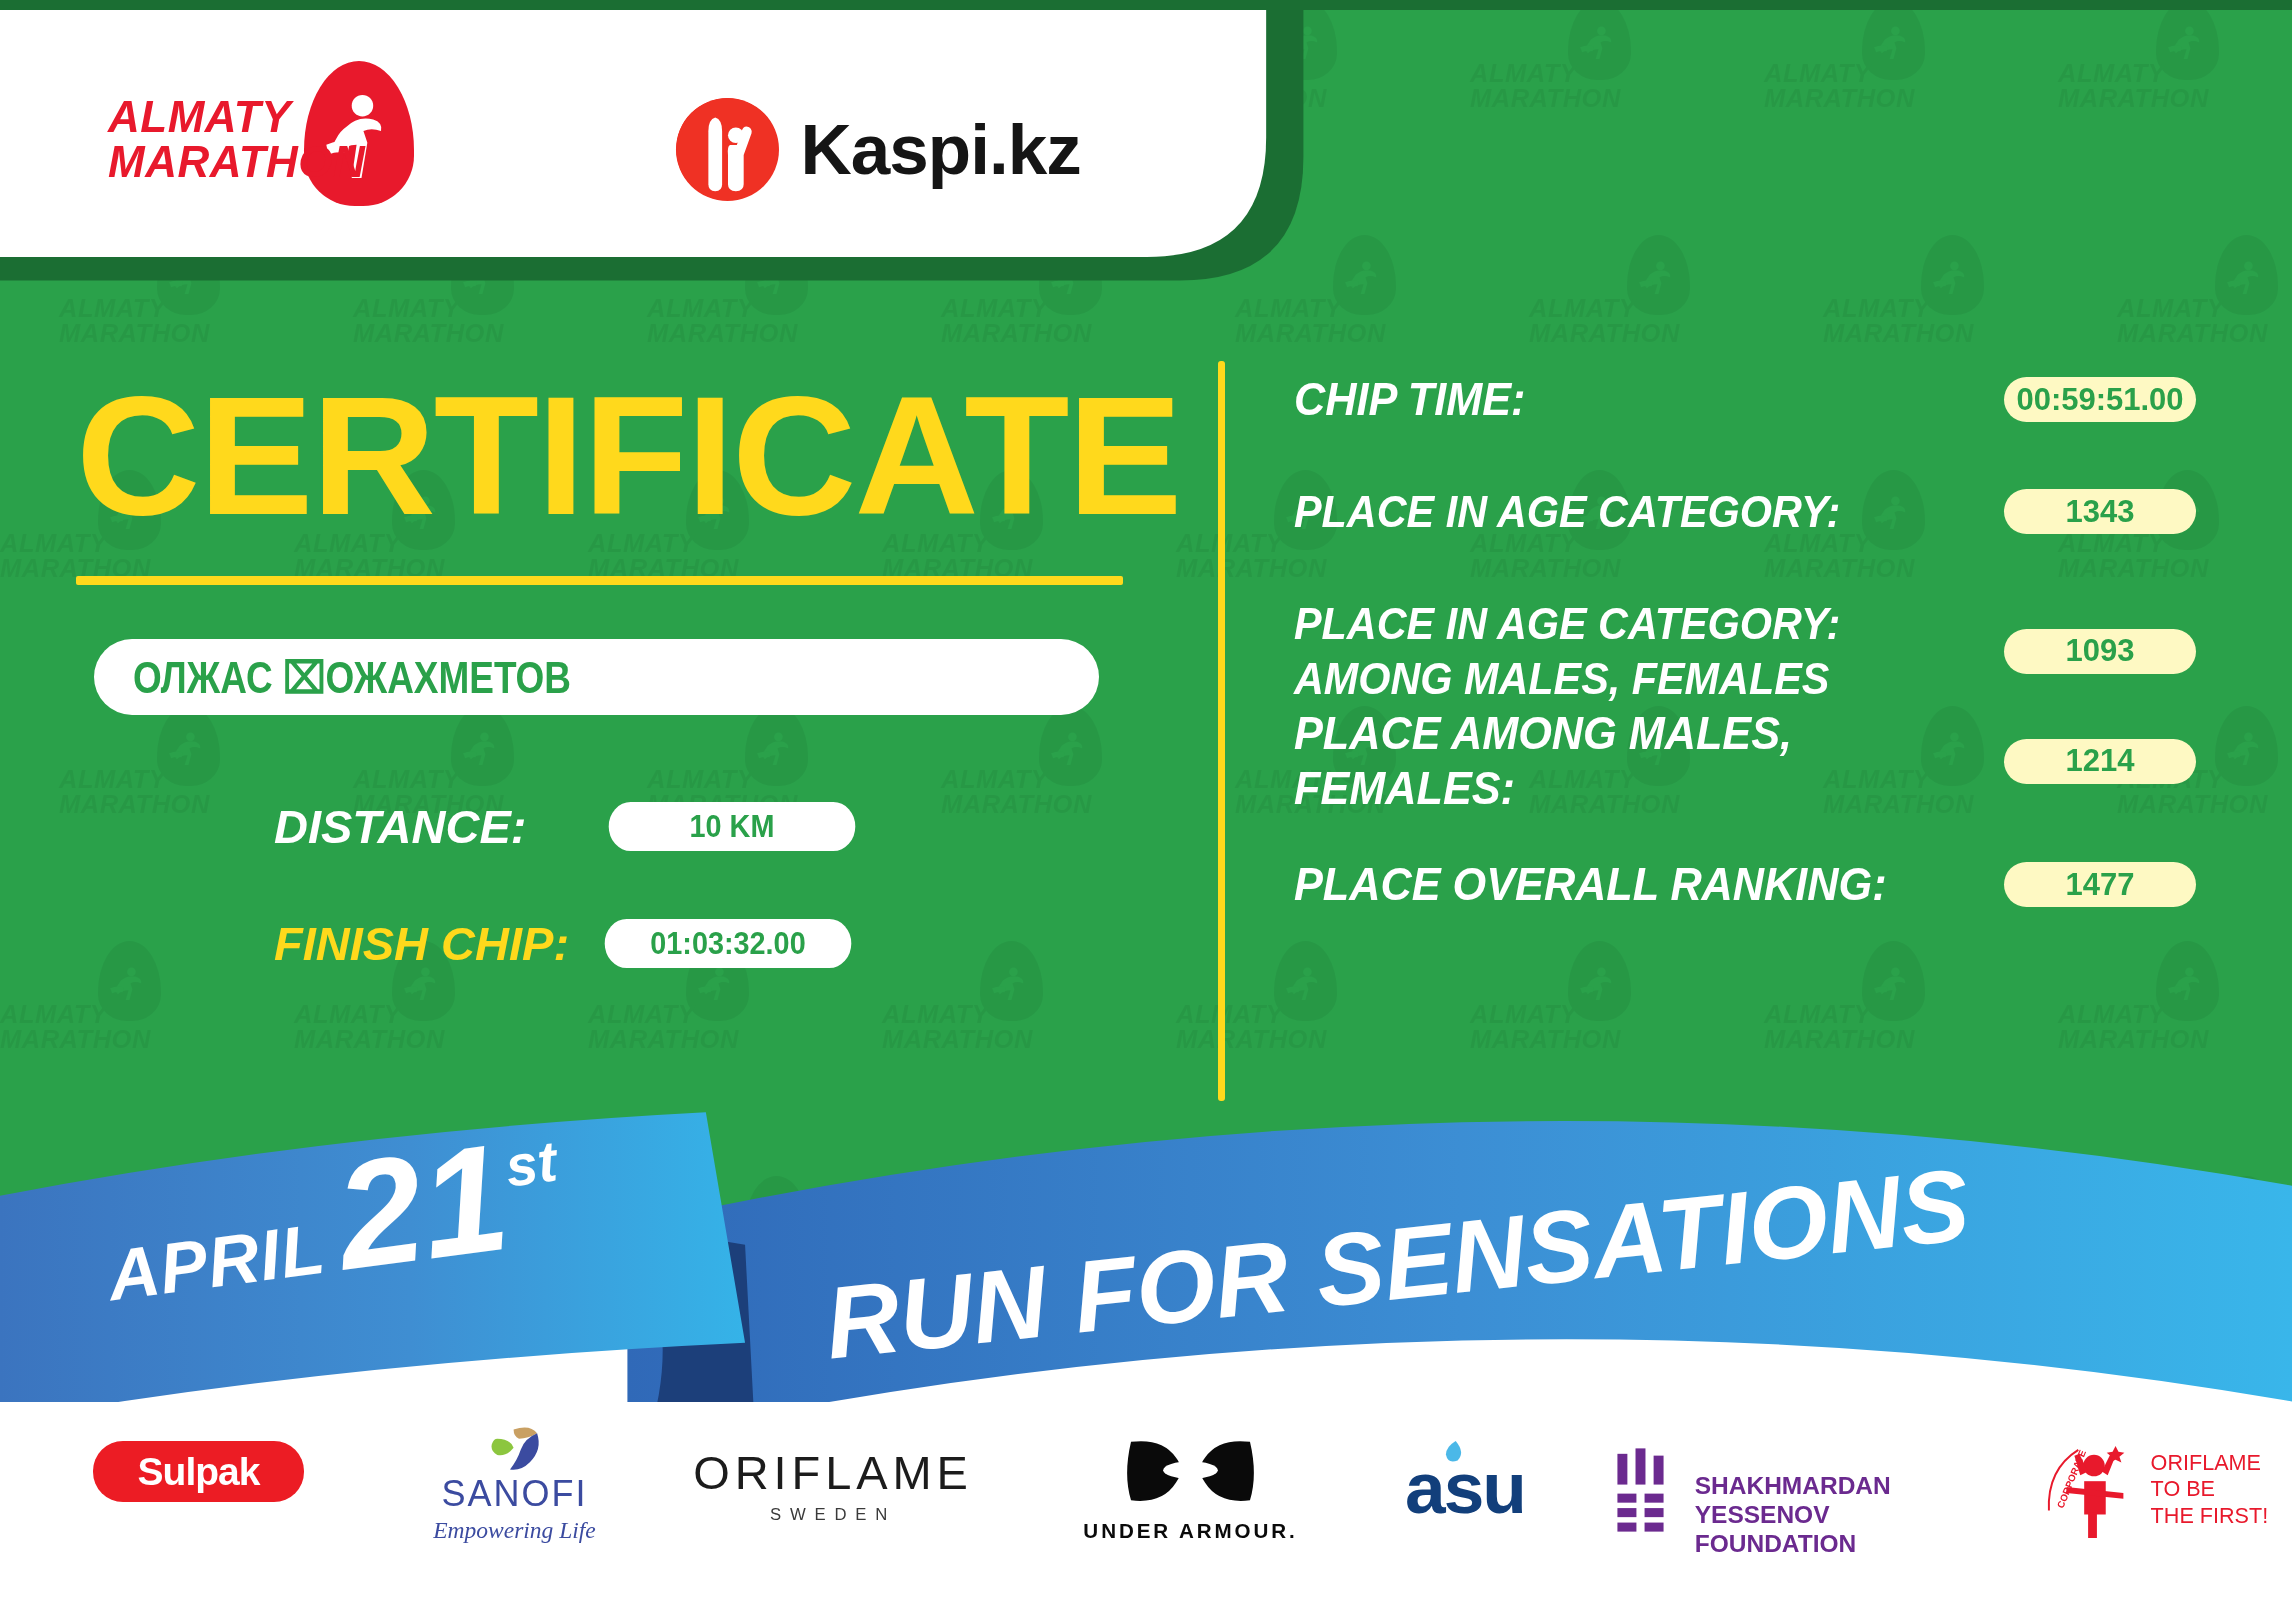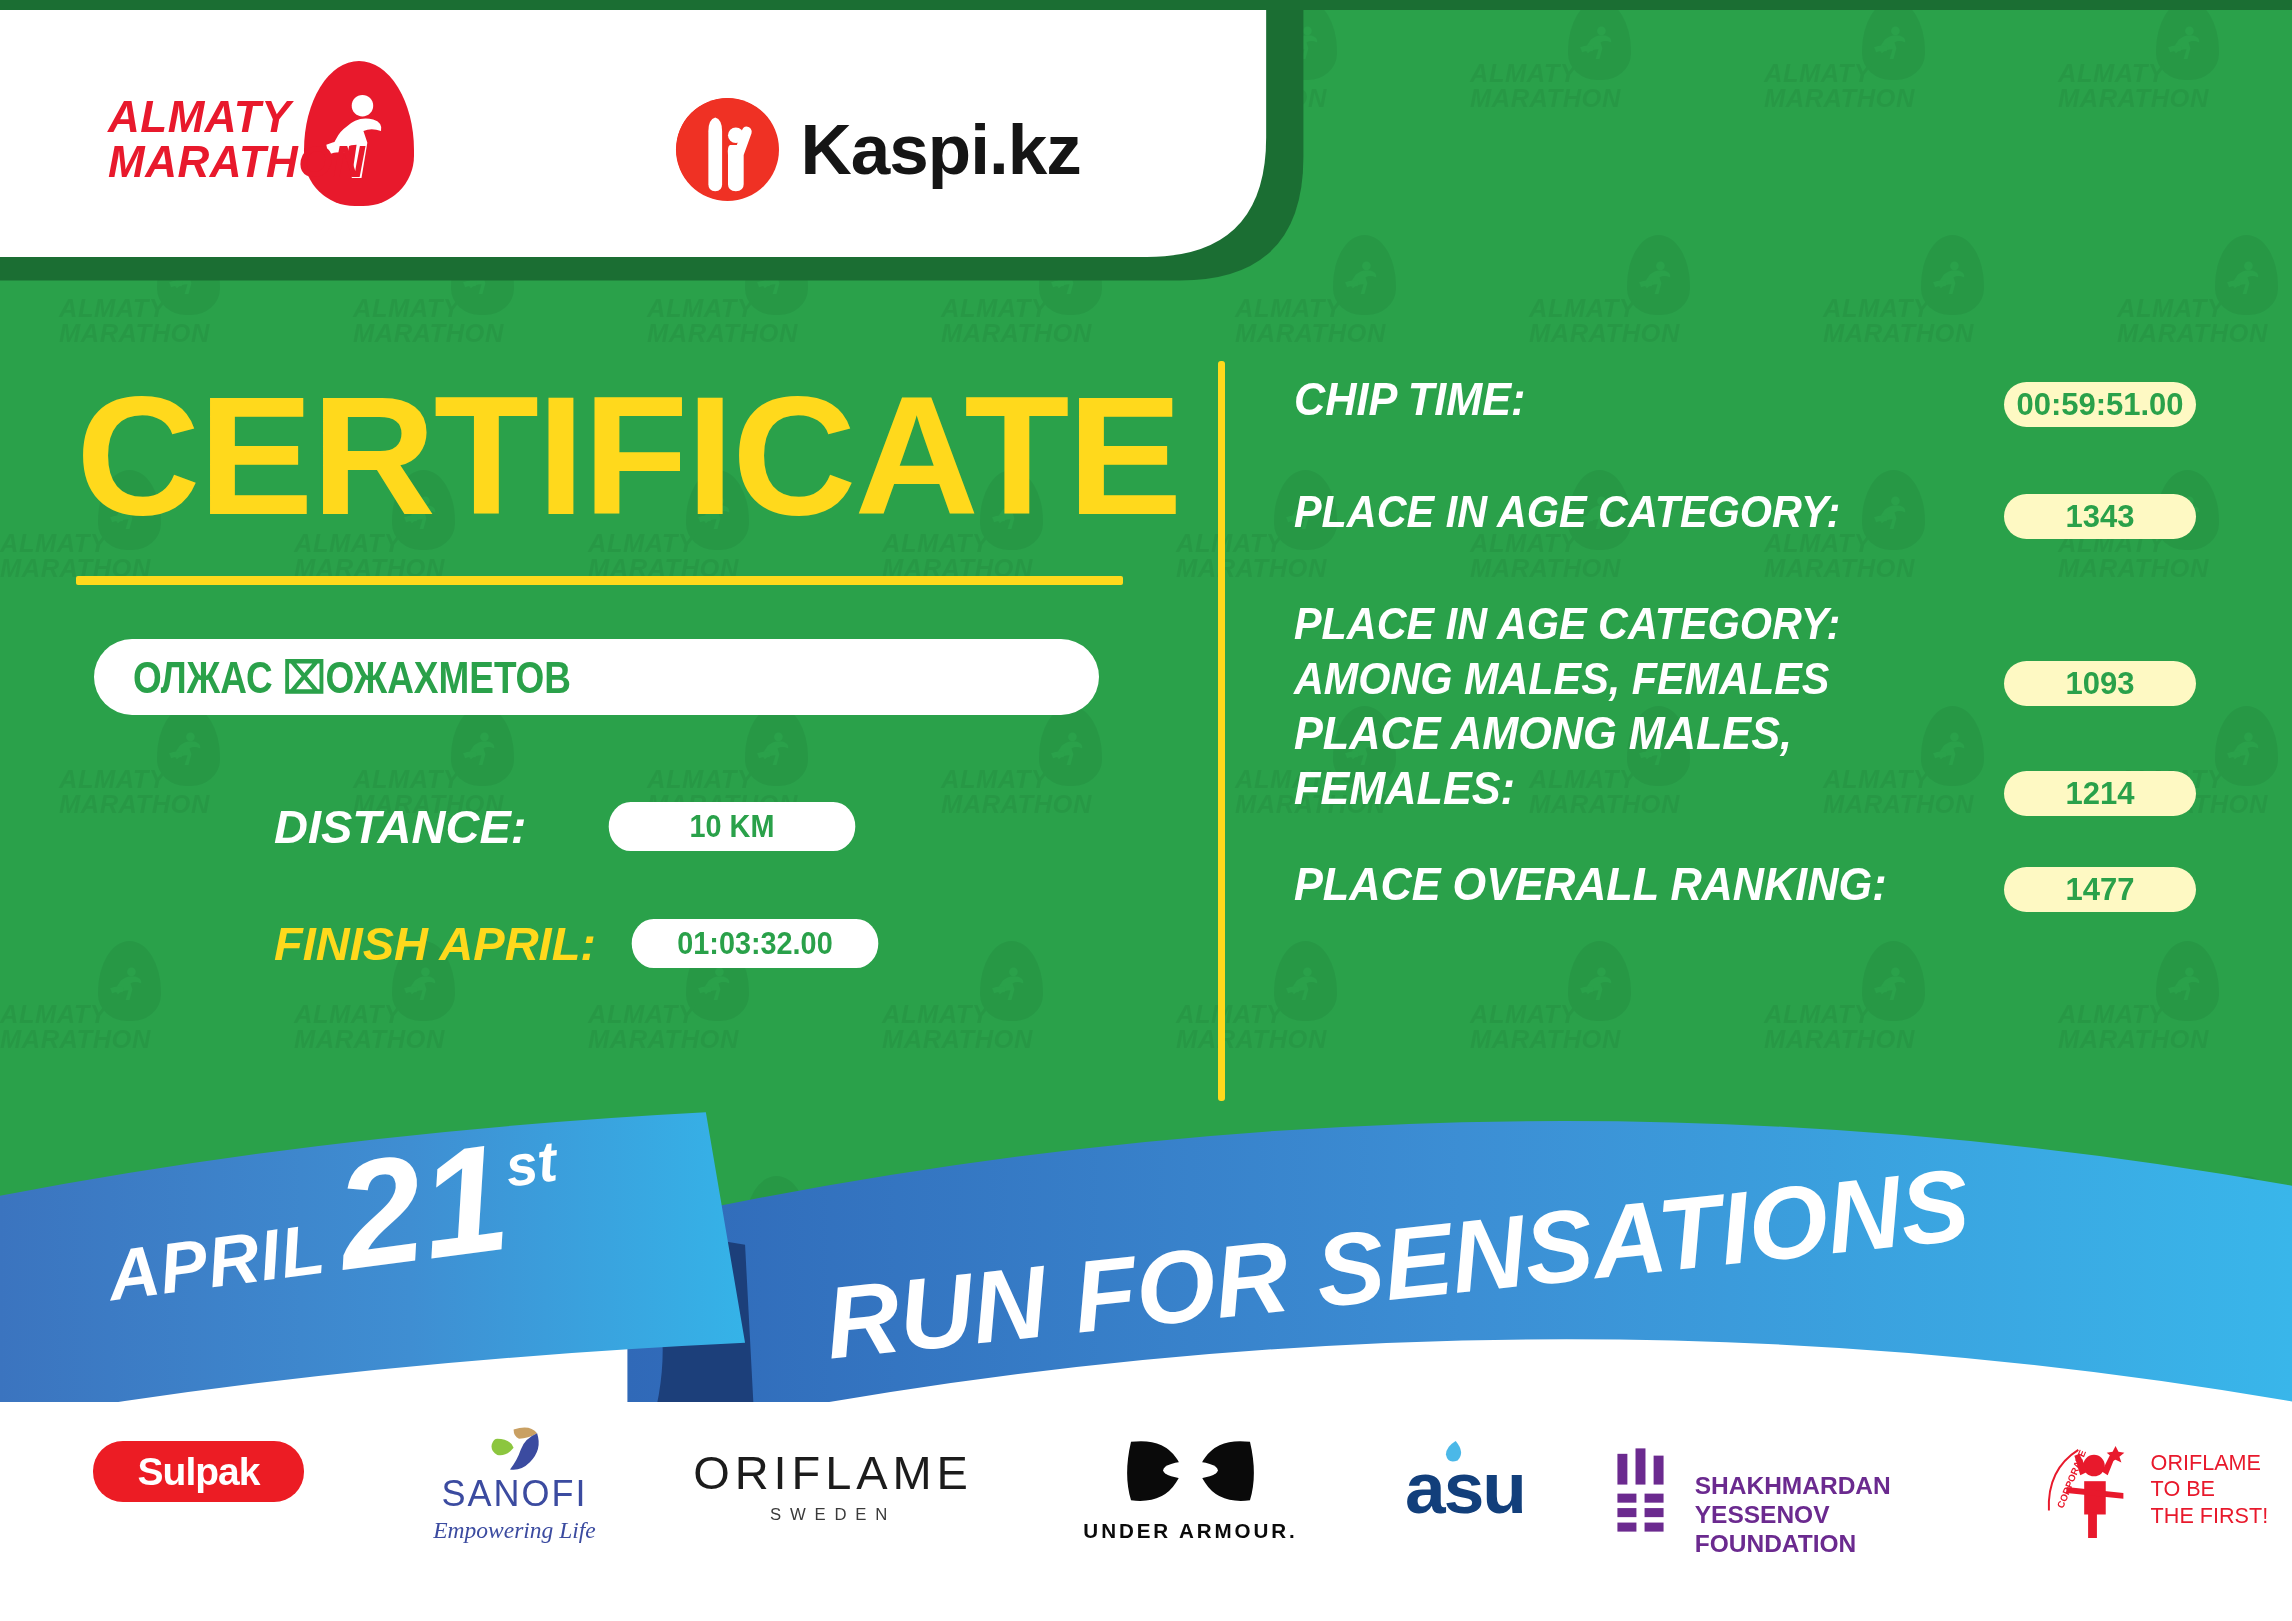--- a/index.html
+++ b/index.html
@@ -137,21 +137,21 @@
 
   
   .v-divider{
     position:absolute; left:1218px; top:361px;
     width:6.9px; height:740px; background:#ffd91c; z-index:8;
     border-radius:2.9px;
   }
 
   
   .rtable{ position:absolute; left:1294px; top:372px; width:902px; z-index:8; }
-  .rrow{ position:relative; display:flex; align-items:flex-end; justify-content:space-between; }
+  .rrow{ position:relative; display:flex; align-items:center; justify-content:space-between; }
   .rrow .rlbl{
     color:#ffffff; font-weight:bold; font-style:italic;
     font-size:46px; line-height:55px;
     font-family:"Liberation Sans", sans-serif;
     transform:scaleX(.94); transform-origin:left top;
   }
   .rrow .rpill{
     flex:0 0 auto;
     background:#fef9c3; border-radius:25.5px;
     width:192px; height:45px;
@@ -729,21 +729,21 @@
   <div class="name-pill">
     <span>ОЛЖАС ⌧ОЖАХМЕТОВ</span>
   </div>
 
   <div class="lrow" id="row-distance">
     <div class="lbl white">DISTANCE:</div>
     <div class="pill">10 KM</div>
   </div>
 
   <div class="lrow" id="row-finish">
-    <div class="lbl yellow">FINISH APRIL:</div>
+    <div class="lbl yellow">FINISH CHIP:</div>
     <div class="pill">01:03:32.00</div>
   </div>
 
   <div class="v-divider"></div>
 
   <div class="rtable">
     <div class="rrow" style="margin-bottom:57px">
       <div class="rlbl">CHIP TIME:</div>
       <div class="rpill">00:59:51.00</div>
     </div>

